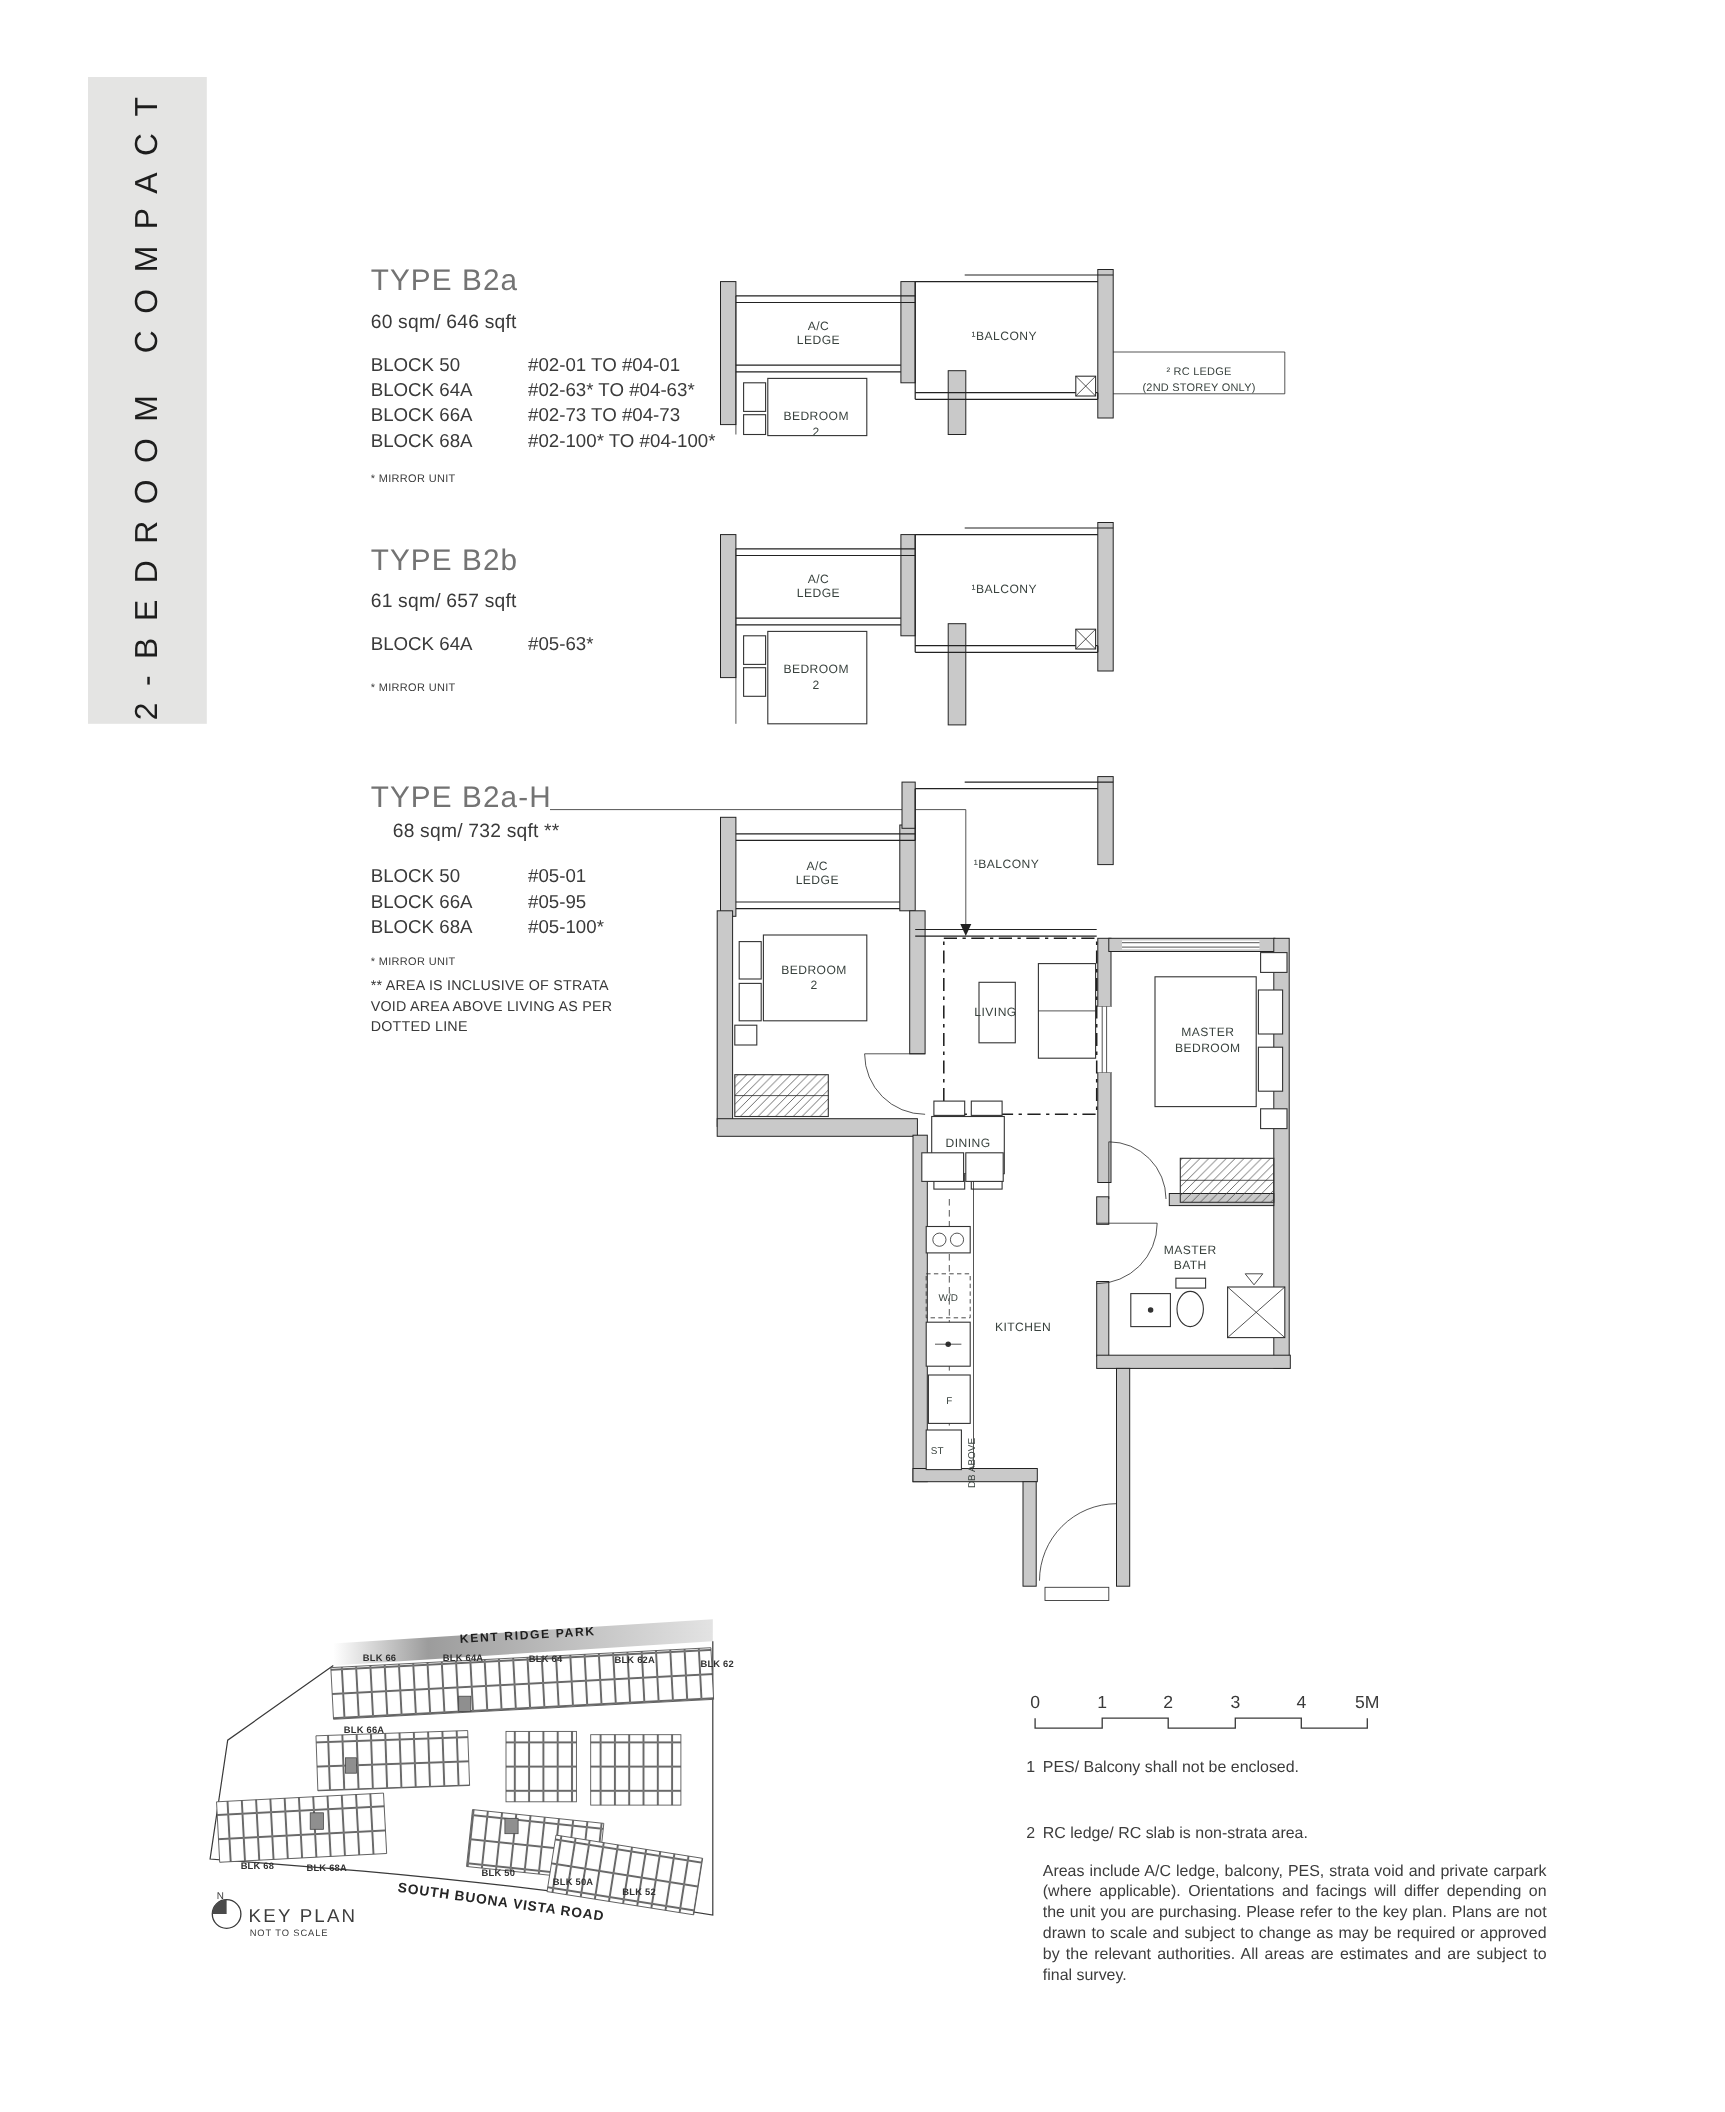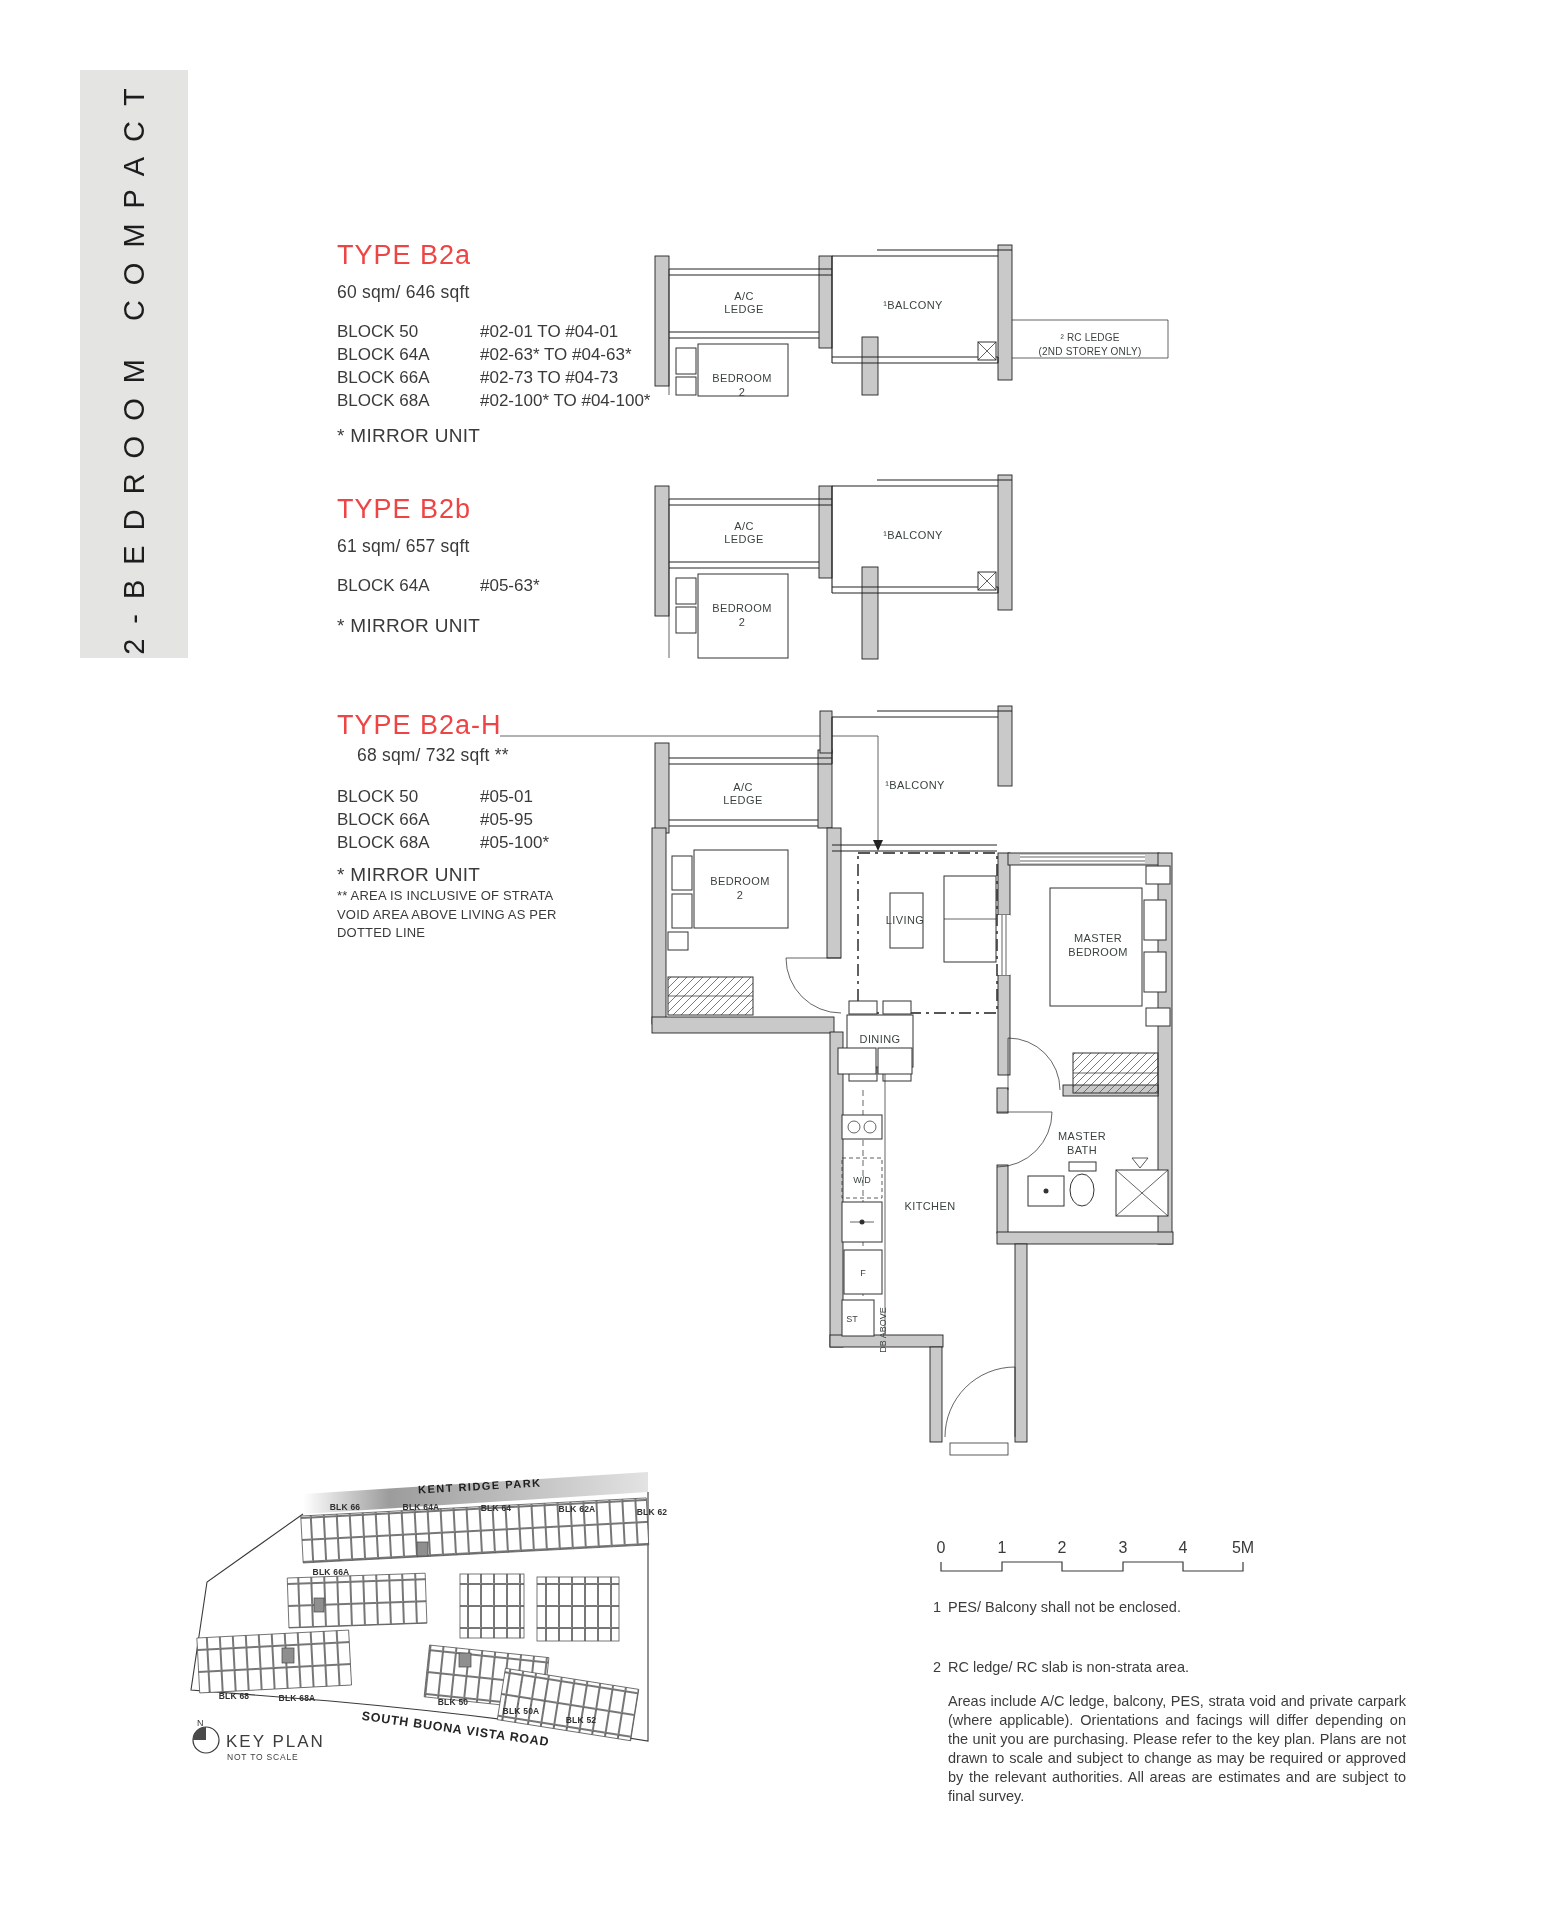--- a/index.html
+++ b/index.html
@@ -5,26 +5,26 @@
   html,body{margin:0;padding:0;background:#ffffff;}
   #page{position:relative;width:1568px;height:1920px;background:#ffffff;overflow:hidden;
         font-family:"Liberation Sans",sans-serif;color:#3a3a3a;}
   .abs{position:absolute;}
   
   .sidebar{left:80px;top:70px;width:108px;height:588px;background:#e4e4e3;}
   .sidebar-text{position:absolute;top:50%;left:50%;white-space:nowrap;
     transform:translate(-50%,-50%) rotate(-90deg);
     font-size:29px;letter-spacing:15px;color:#1d1d1d;}
   
-  .type-title{font-size:27px;color:#ef4444;letter-spacing:1px;line-height:30px;}
+  .type-title{font-size:27px;color:#737373;letter-spacing:1px;line-height:30px;}
   .area{font-size:17.5px;margin-top:11px;line-height:22px;letter-spacing:.2px;}
   .blocks{margin-top:17px;font-size:17px;}
   .brow{display:flex;height:23px;line-height:23px;}
   .bc1{width:143px;}
-  .mirror{font-size:19px;letter-spacing:.3px;line-height:17px;}
+  .mirror{font-size:10px;letter-spacing:.3px;line-height:17px;}
   .strata-note{margin-top:4px;font-size:13px;width:240px;line-height:18.5px;letter-spacing:.2px;}
   
   .note{display:flex;font-size:14.5px;line-height:19px;color:#3c3c3c;}
   .note-num{width:15px;flex:none;}
   .note-body{width:458px;}
   .just{text-align:justify;}
   
   svg text{font-family:"Liberation Sans",sans-serif;}
   .plan-lbl{fill:#39423e;font-size:11px;letter-spacing:.4px;text-anchor:middle;}
   .plan-lbl-sm{fill:#39423e;font-size:10px;letter-spacing:.2px;text-anchor:middle;}

